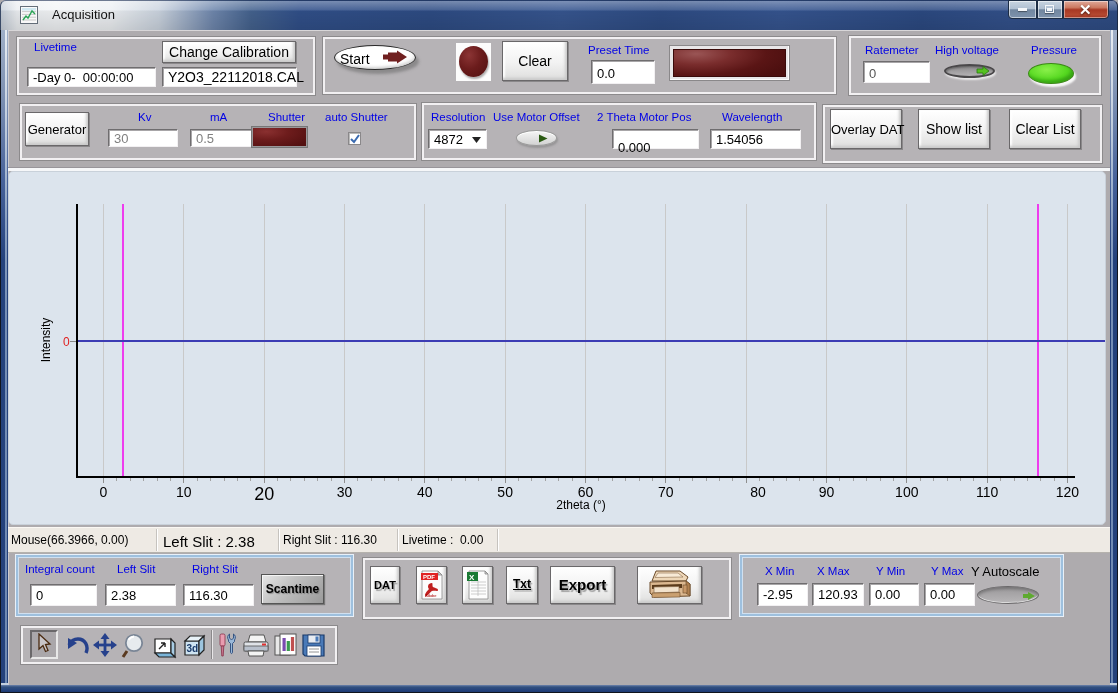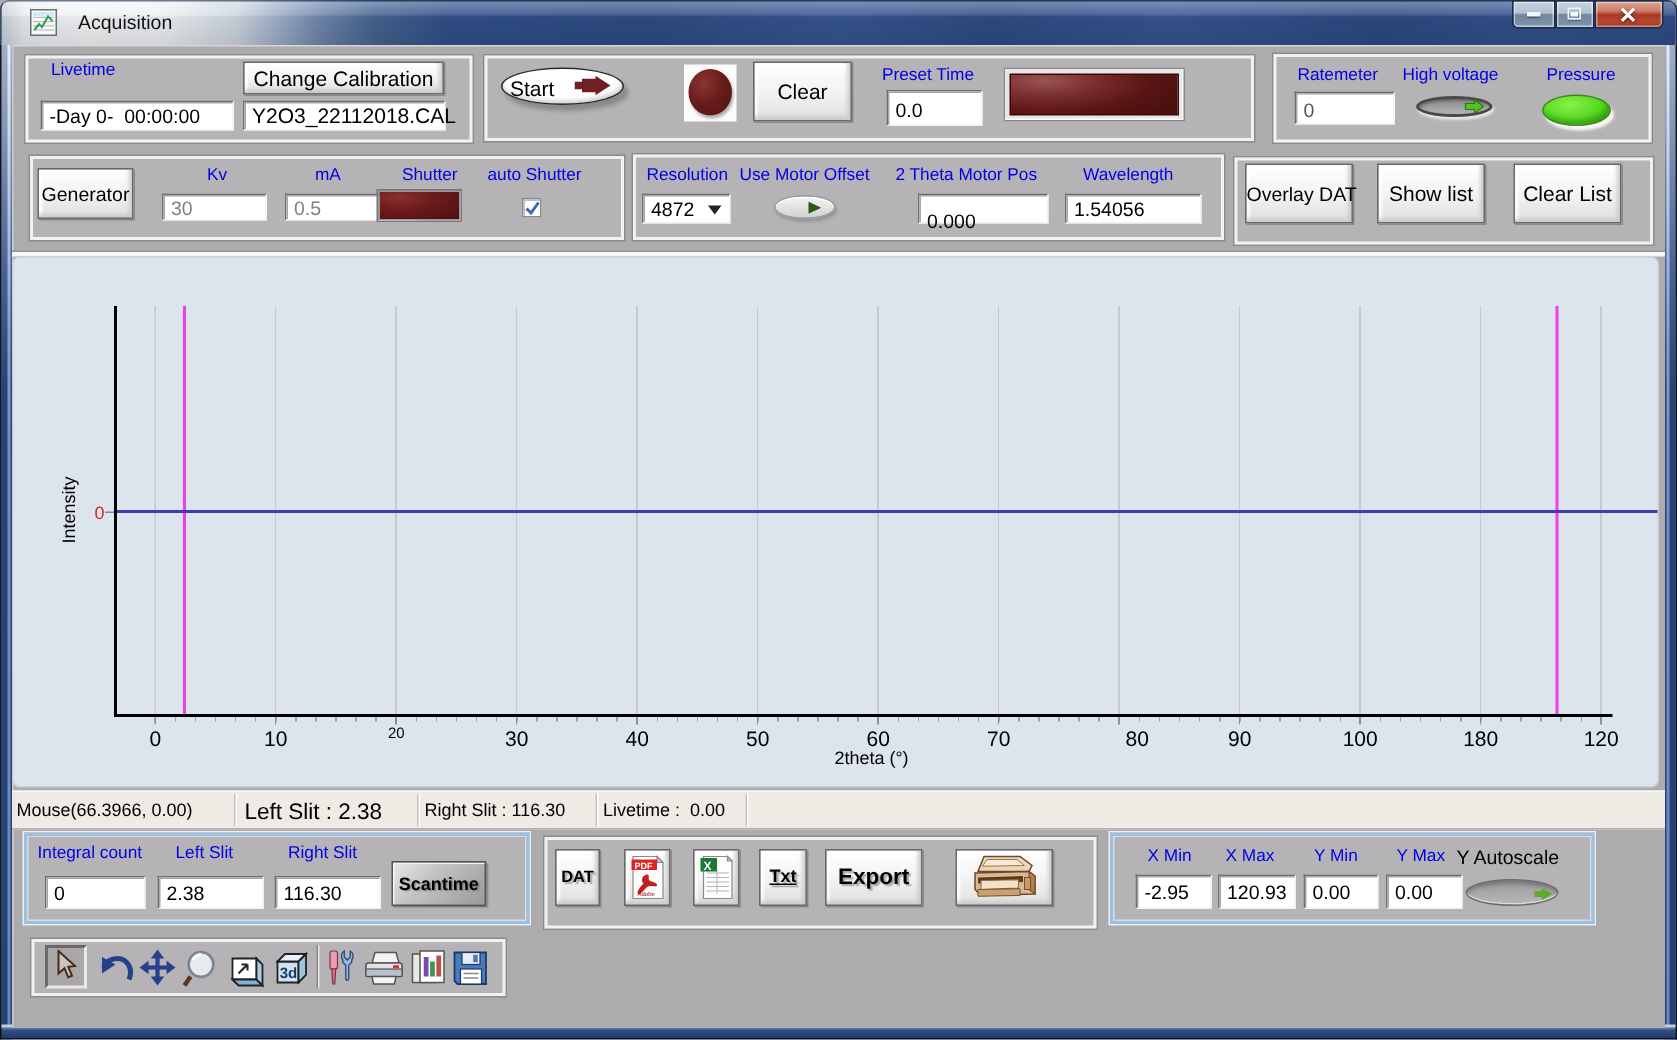--- a/index.html
+++ b/index.html
@@ -173,30 +173,30 @@
 <div class="abs" style="left:122px;top:204px;width:2px;height:272px;background:#ee3cee;"></div>
 <div class="abs" style="left:1037px;top:204px;width:2px;height:272px;background:#ee3cee;"></div>
 
 <div class="abs" style="left:78px;top:340px;width:1027px;height:2px;background:#3c3cb4;"></div>
 
 <div class="abs" style="left:63px;top:335px;color:#e02020;font-size:12px;">0</div>
 <div class="abs" style="left:46px;top:340px;color:#000;font-size:12px;transform:translate(-50%,-50%) rotate(-90deg);white-space:nowrap;">Intensity</div>
 <div id="xlabels">
     <div class="abs" style="left: 103.5px; top: 484px; color: rgb(0, 0, 0); font-size: 14px; transform: translateX(-50%);">0</div>
     <div class="abs" style="left: 183.83px; top: 484px; color: rgb(0, 0, 0); font-size: 14px; transform: translateX(-50%);">10</div>
-    <div class="abs" style="left: 264.16px; top: 484px; color: rgb(0, 0, 0); font-size: 10px; transform: translateX(-50%);">20</div>
+    <div class="abs" style="left: 264.16px; top: 484px; color: rgb(0, 0, 0); font-size: 18px; transform: translateX(-50%);">20</div>
     <div class="abs" style="left: 344.49px; top: 484px; color: rgb(0, 0, 0); font-size: 14px; transform: translateX(-50%);">30</div>
     <div class="abs" style="left: 424.82px; top: 484px; color: rgb(0, 0, 0); font-size: 14px; transform: translateX(-50%);">40</div>
     <div class="abs" style="left: 505.15px; top: 484px; color: rgb(0, 0, 0); font-size: 14px; transform: translateX(-50%);">50</div>
     <div class="abs" style="left: 585.48px; top: 484px; color: rgb(0, 0, 0); font-size: 14px; transform: translateX(-50%);">60</div>
     <div class="abs" style="left: 665.81px; top: 484px; color: rgb(0, 0, 0); font-size: 14px; transform: translateX(-50%);">70</div>
     <div class="abs" style="left: 746.14px; top: 484px; color: rgb(0, 0, 0); font-size: 14px; transform: translateX(-50%); margin-left: 12px;">80</div>
     <div class="abs" style="left: 826.47px; top: 484px; color: rgb(0, 0, 0); font-size: 14px; transform: translateX(-50%);">90</div>
     <div class="abs" style="left: 906.8px; top: 484px; color: rgb(0, 0, 0); font-size: 14px; transform: translateX(-50%);">100</div>
-    <div class="abs" style="left: 987.13px; top: 484px; color: rgb(0, 0, 0); font-size: 14px; transform: translateX(-50%);">180</div>
+    <div class="abs" style="left: 987.13px; top: 484px; color: rgb(0, 0, 0); font-size: 14px; transform: translateX(-50%);">110</div>
     <div class="abs" style="left: 1067.46px; top: 484px; color: rgb(0, 0, 0); font-size: 14px; transform: translateX(-50%);">120</div>
   </div>
 <div class="abs" style="left:581px;top:498px;color:#000;font-size:12px;transform:translateX(-50%);">2theta (°)</div>
 
 <div class="abs" style="left:8px;top:527px;width:1102px;height:26px;background:#eeeae4;border-top:1px solid #fbf8f4;border-bottom:1px solid #b5b2ad;"></div>
 <div class="abs" style="left:11px;top:533px;font-size:12px;color:#000;">Mouse(66.3966, 0.00)</div>
 <div class="abs" style="left:163px;top:533px;font-size:15px;color:#000;">Left Slit : 2.38</div>
 <div class="abs" style="left:283px;top:533px;font-size:12px;color:#000;">Right Slit : 116.30</div>
 <div class="abs" style="left:402px;top:533px;font-size:12px;color:#000;">Livetime :&nbsp; 0.00</div>
 <div class="abs" style="left:156px;top:529px;width:1px;height:22px;background:#c6c3be;box-shadow:1px 0 0 #fff;"></div>

